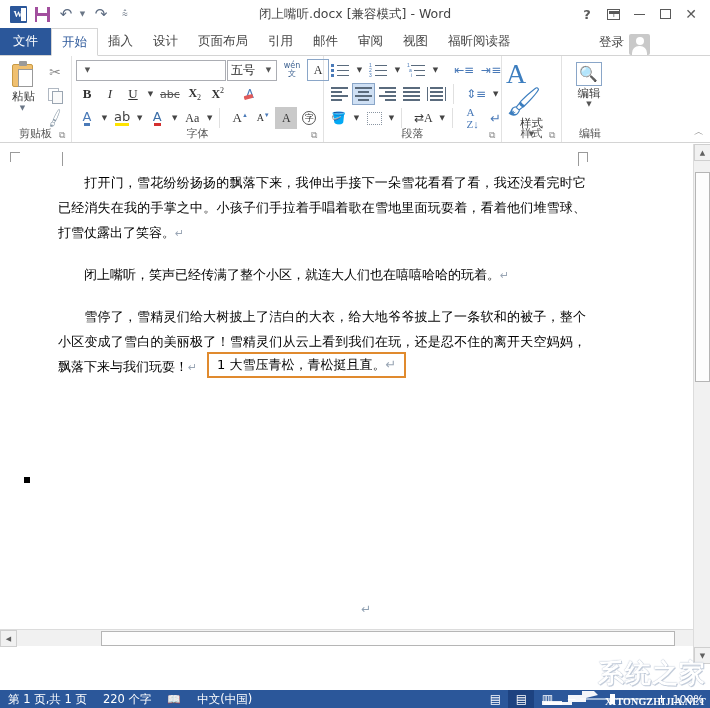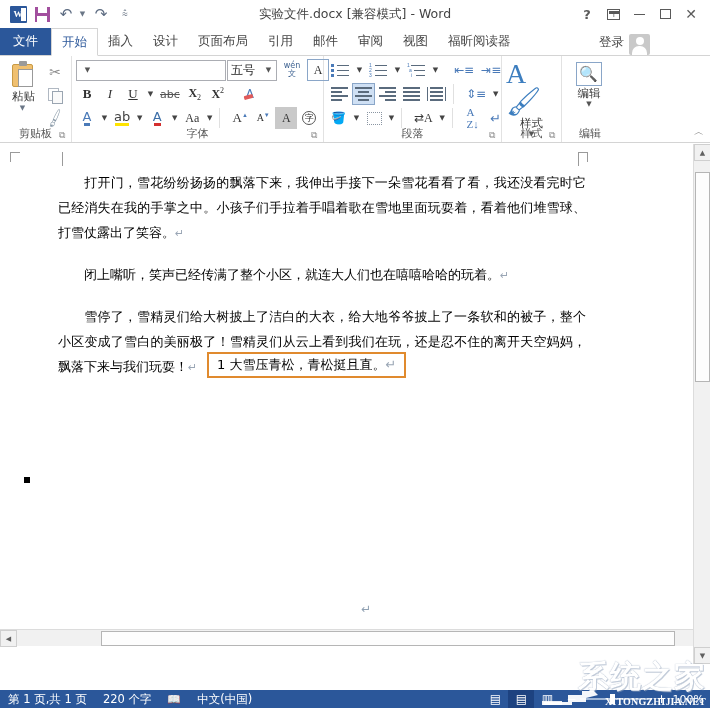--- a/index.html
+++ b/index.html
@@ -470,21 +470,21 @@
   .zpct { font-size: 11px; padding-left: 2px; }
 
   
   .watermark {
     position: absolute; right: 2px; bottom: 0px;
     width: 168px; height: 52px;
     pointer-events: none; z-index: 50;
   }
   .wm-cn {
     position: absolute; right: 2px; top: 0px;
-    font-size: 31px; font-weight: bold; color: #ffffff;
+    font-size: 26px; font-weight: bold; color: #ffffff;
     text-shadow: 0 0 1px rgba(120,140,170,0.9), 1px 1px 0 rgba(150,165,190,0.55);
     letter-spacing: 1px; white-space: nowrap;
     opacity: 0.92;
     margin-left: 24px;
   }
   .wm-swoosh {
     position: absolute; left: 2px; bottom: 2px;
     width: 58px; height: 17px;
   }
   .wm-en {
@@ -511,21 +511,21 @@
     <div class="qat-btn" style="width:9px">
       <span class="tiny-caret">▼</span>
     </div>
     <div class="qat-btn">
       <span class="arrow-glyph">↷</span>
     </div>
     <div class="qat-btn">
       <span style="font-size:10px;color:#6b7787">⩯</span>
     </div>
   </div>
-  <div class="win-title">实验文件.docx [兼容模式] - Word</div>
+  <div class="win-title">闭上嘴听.docx [兼容模式] - Word</div>
   <div class="win-ctrls">
     <div class="wc">
       <span style="font-weight:bold">?</span>
     </div>
     <div class="wc">
       <span class="ribbon-opt"></span>
     </div>
     <div class="wc">
       <span class="wc-min"></span>
     </div>

